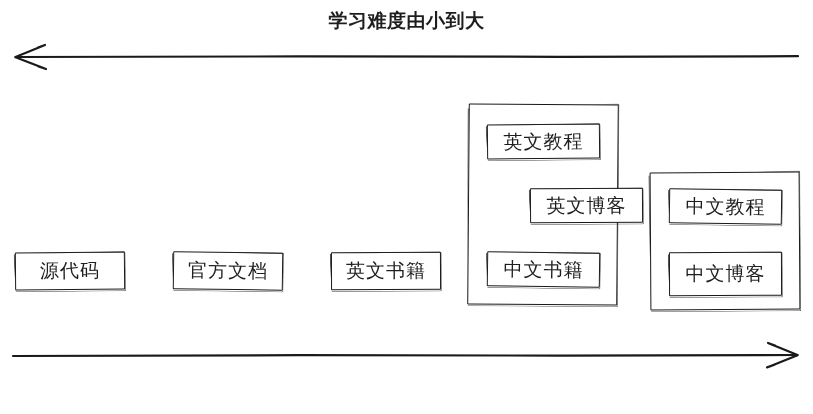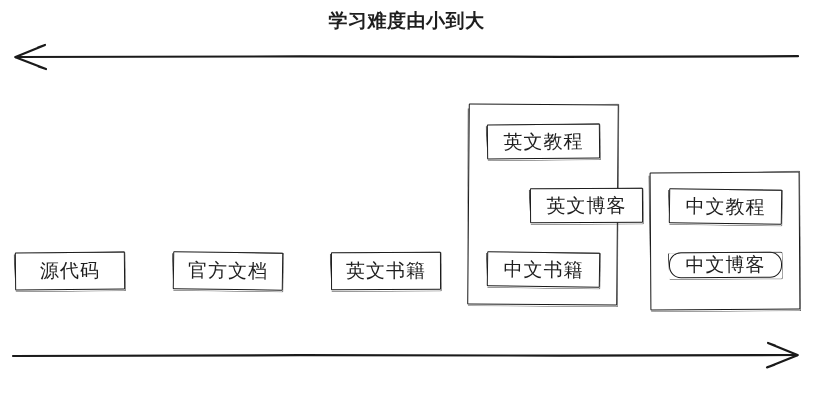--- a/index.html
+++ b/index.html
@@ -139,18 +139,18 @@
   <div class="node w2" style="left:487px; top:252px; width:113px; height:35px;">
     <span>中文书籍</span>
   </div>
 
   <div class="group-box w5" style="left:650px; top:172px; width:150px; height:138px;"></div>
 
   <div class="node w2" style="left:669px; top:189px; width:113px; height:35px;">
     <span>中文教程</span>
   </div>
 
-  <div class="node w3" style="left:669px; top:252px; width:113px; height:26px;border-radius:12px;">
+  <div class="node w3" style="left:669px; top:252px; width:113px; height:44px;">
     <span>中文博客</span>
   </div>
 
 
 </div>
 
 </body></html>

